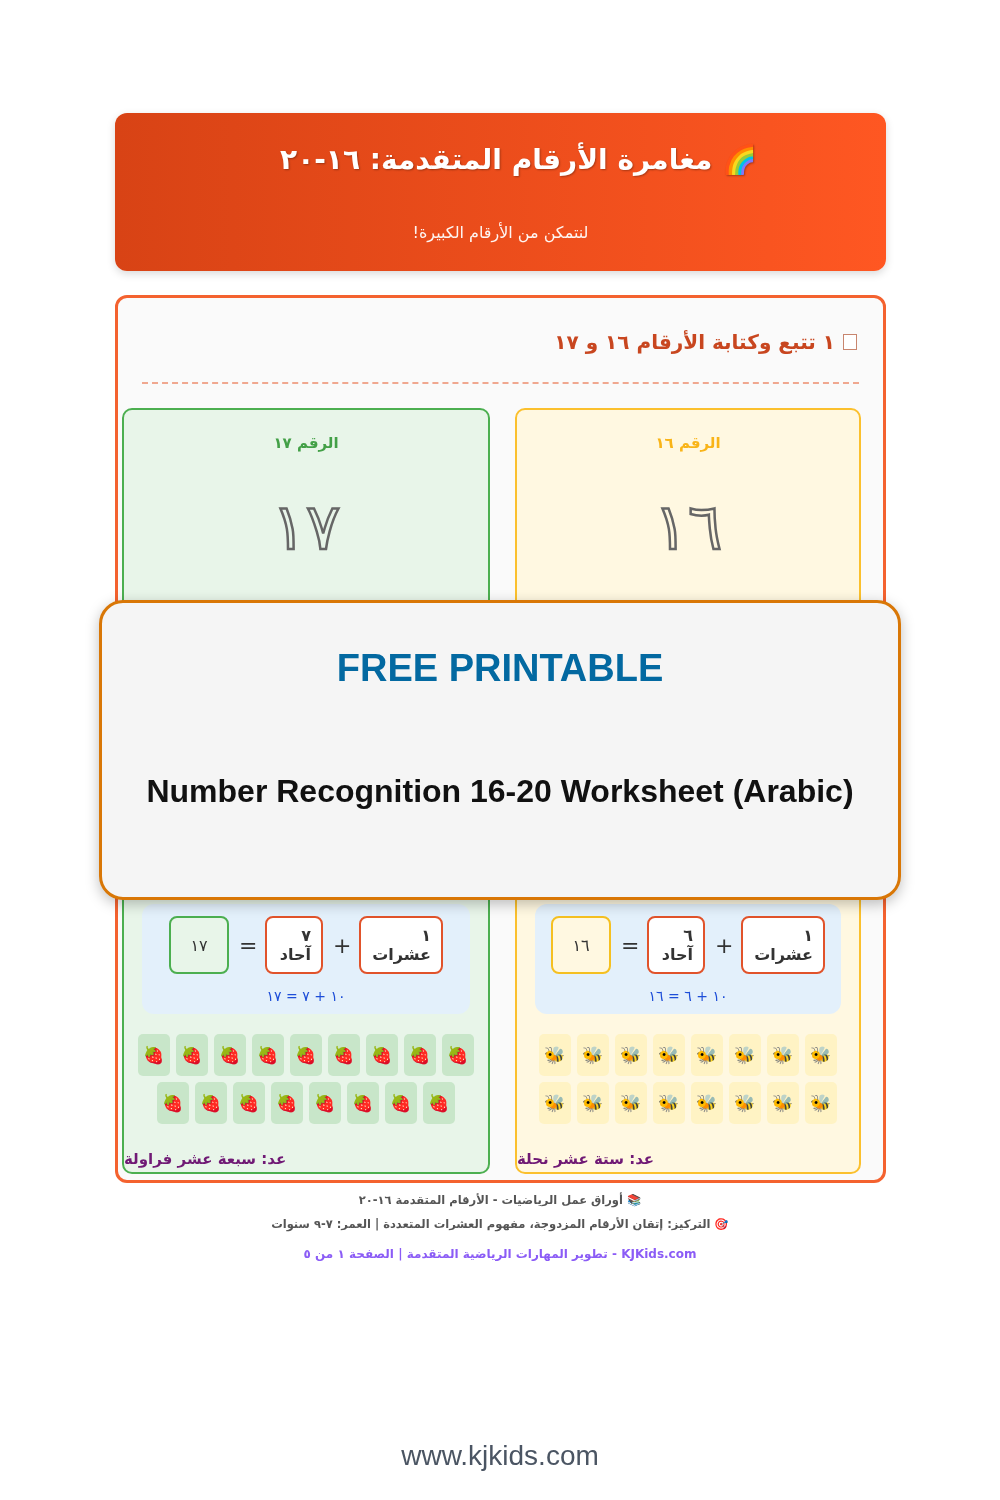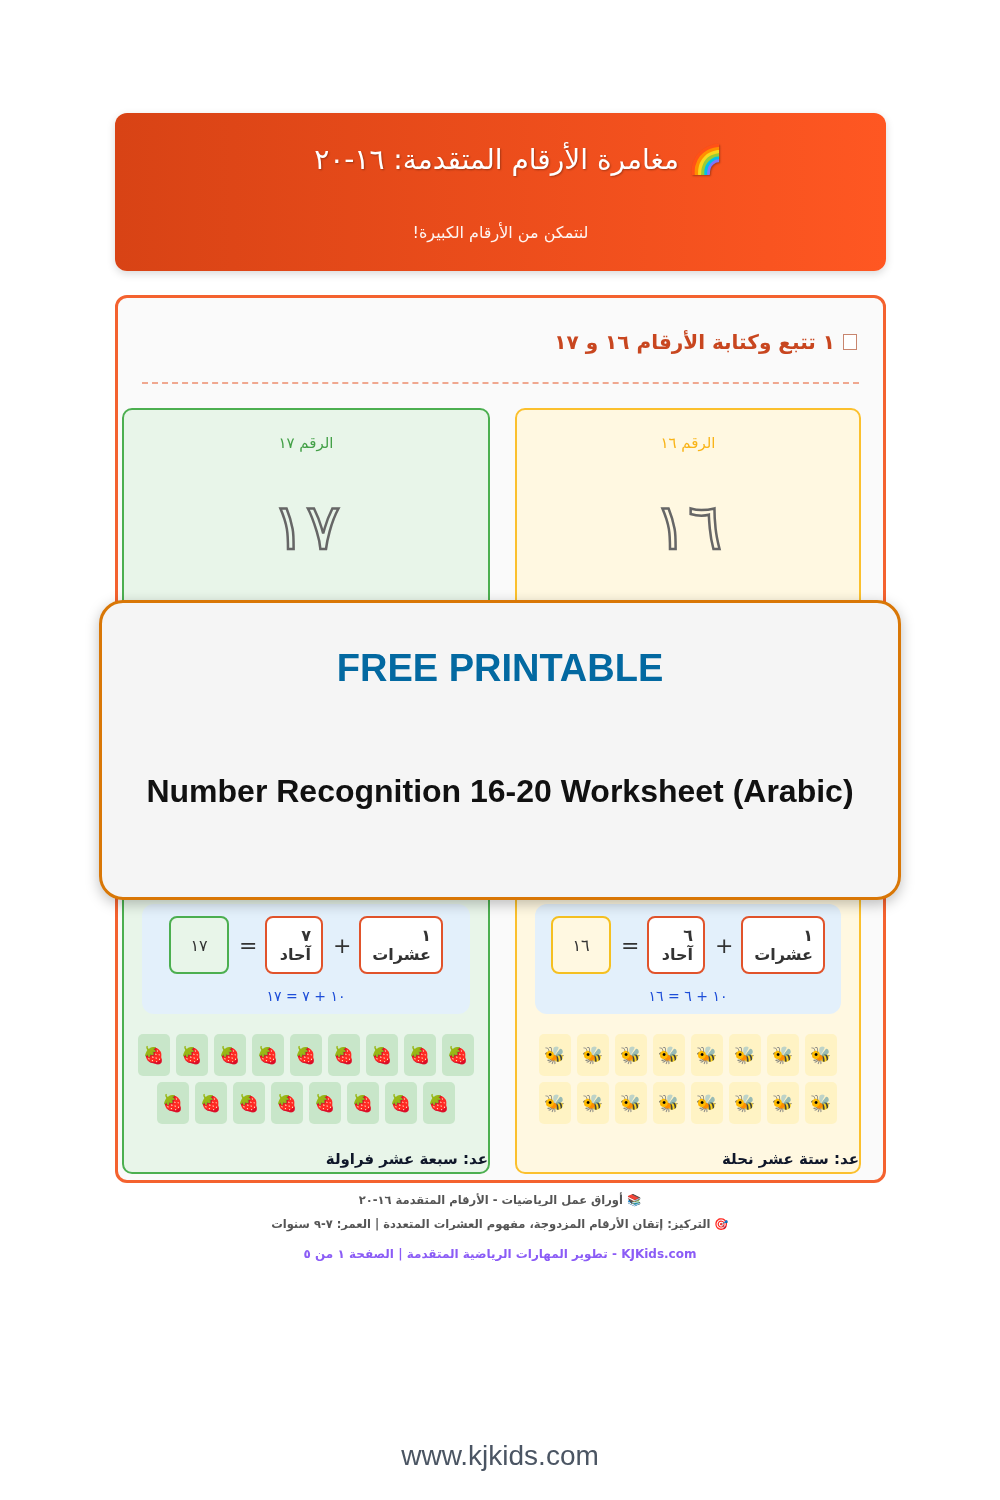--- a/index.html
+++ b/index.html
@@ -6,39 +6,39 @@
   html, body { width: 1000px; height: 1500px; background: #ffffff; overflow: hidden; }
   body { position: relative; font-family: "DejaVu Sans", sans-serif; }
 
   .header {
     position: absolute; left: 115px; top: 113px; width: 771px; height: 158px;
     border-radius: 12px;
     background: linear-gradient(90deg, #d84315 0%, #ff5722 100%);
     box-shadow: 0 3px 8px rgba(0,0,0,0.15);
     color: #fff; text-align: center; direction: rtl;
   }
-  .header .title-row { position: absolute; left: 0; right: 0; top: 30px; font-size: 28px; font-weight: normal; text-shadow: 1px 1px 2px rgba(0,0,0,0.3); margin-left: 36px; }
+  .header .title-row { position: absolute; left: 0; right: 0; top: 30px; font-size: 28px; font-weight: bold; text-shadow: 1px 1px 2px rgba(0,0,0,0.3); margin-left: 36px; }
   .header .sub-row { position: absolute; left: 0; right: 0; top: 110px; font-size: 16px; opacity: 0.95; }
 
   .section {
     position: absolute; left: 115px; top: 295px; width: 771px; height: 888px;
     border: 3px solid #f4622f; border-radius: 12px; background: #fafafa;
   }
   .section-title {
     position: absolute; right: 26px; top: 32px; direction: rtl;
     font-size: 20px; font-weight: bold; color: #c8461f;
     display: flex; align-items: center; gap: 8px;
   }
   .checkbox-icon { width: 14px; height: 16px; border: 1px solid #c8856e; background: #fff; display: inline-block; }
   .dashed { position: absolute; left: 24px; right: 24px; top: 84px; border-top: 2px dashed #f0a890; }
 
   .card { position: absolute; top: 110px; height: 766px; border-radius: 10px; border: 2px solid; }
   .card.yellow { left: 397px; width: 346px; background: #fff8e1; border-color: #fbc02d; }
   .card.green { left: 4px; width: 368px; background: #e8f5e9; border-color: #4caf50; }
-  .card-label { position: absolute; left: 0; right: 0; top: 24px; text-align: center; font-size: 15px; font-weight: normal; direction: rtl; }
+  .card-label { position: absolute; left: 0; right: 0; top: 24px; text-align: center; font-size: 15px; font-weight: bold; direction: rtl; }
   .yellow .card-label { color: #f9b418; }
   .green .card-label { color: #43a047; }
   .big-number {
     position: absolute; left: 0; right: 0; top: 80px; text-align: center;
     font-size: 64px; color: transparent; -webkit-text-stroke: 2.5px #666; font-family: "DejaVu Sans", sans-serif;
     direction: rtl;
   }
 
   .eq-box {
     position: absolute; top: 494px; height: 110px; border-radius: 12px; background: #e3f0fb;
@@ -52,21 +52,21 @@
   .chip.result { width: 60px; font-weight: normal; }
   .yellow .chip.result { border-color: #f5c021; background: #fff8e1; }
   .green .chip.result { border-color: #4caf50; background: #e8f5e9; }
   .op { font-size: 22px; color: #333; width: 16px; text-align: center; }
   .eq-text { position: absolute; top: 84px; left: 0; right: 0; text-align: center; font-size: 14px; color: #1d4ed8; direction: rtl; }
 
   .grid { position: absolute; left: 0; right: 0; display: flex; justify-content: center; gap: 6px; }
   .tile { width: 32px; height: 42px; border-radius: 5px; display: flex; align-items: center; justify-content: center; font-size: 17px; }
   .yellow .tile { background: #fff3c4; }
   .green .tile { background: #c8e6c9; }
-  .count-label { position: absolute; left: 0; right: 0; top: 740px; text-align: right; font-size: 15px; font-weight: bold; color: #0f172a; direction: rtl; }
+  .count-label { position: absolute; left: 0; right: 0; top: 740px; text-align: left; font-size: 15px; font-weight: bold; color: #701a75; direction: rtl; }
 
   .overlay {
     position: absolute; left: 99px; top: 600px; width: 802px; height: 300px;
     border: 3px solid #d97706; border-radius: 24px; background: #f5f5f5;
     box-shadow: 0 4px 14px rgba(0,0,0,0.25);
   }
   .overlay-kicker { position: absolute; left: 0; right: 0; top: 44px; text-align: center; font-family: "Liberation Sans", sans-serif; font-size: 38px; font-weight: bold; color: #0369a1; }
   .overlay-title { position: absolute; left: 0; right: 0; top: 170px; text-align: center; font-family: "Liberation Sans", sans-serif; font-size: 32px; font-weight: bold; color: #111; }
 
   .footer { position: absolute; left: 0; right: 0; top: 1188px; text-align: center; direction: rtl; color: #555; font-size: 11.5px; line-height: 24px; font-weight: bold; }

